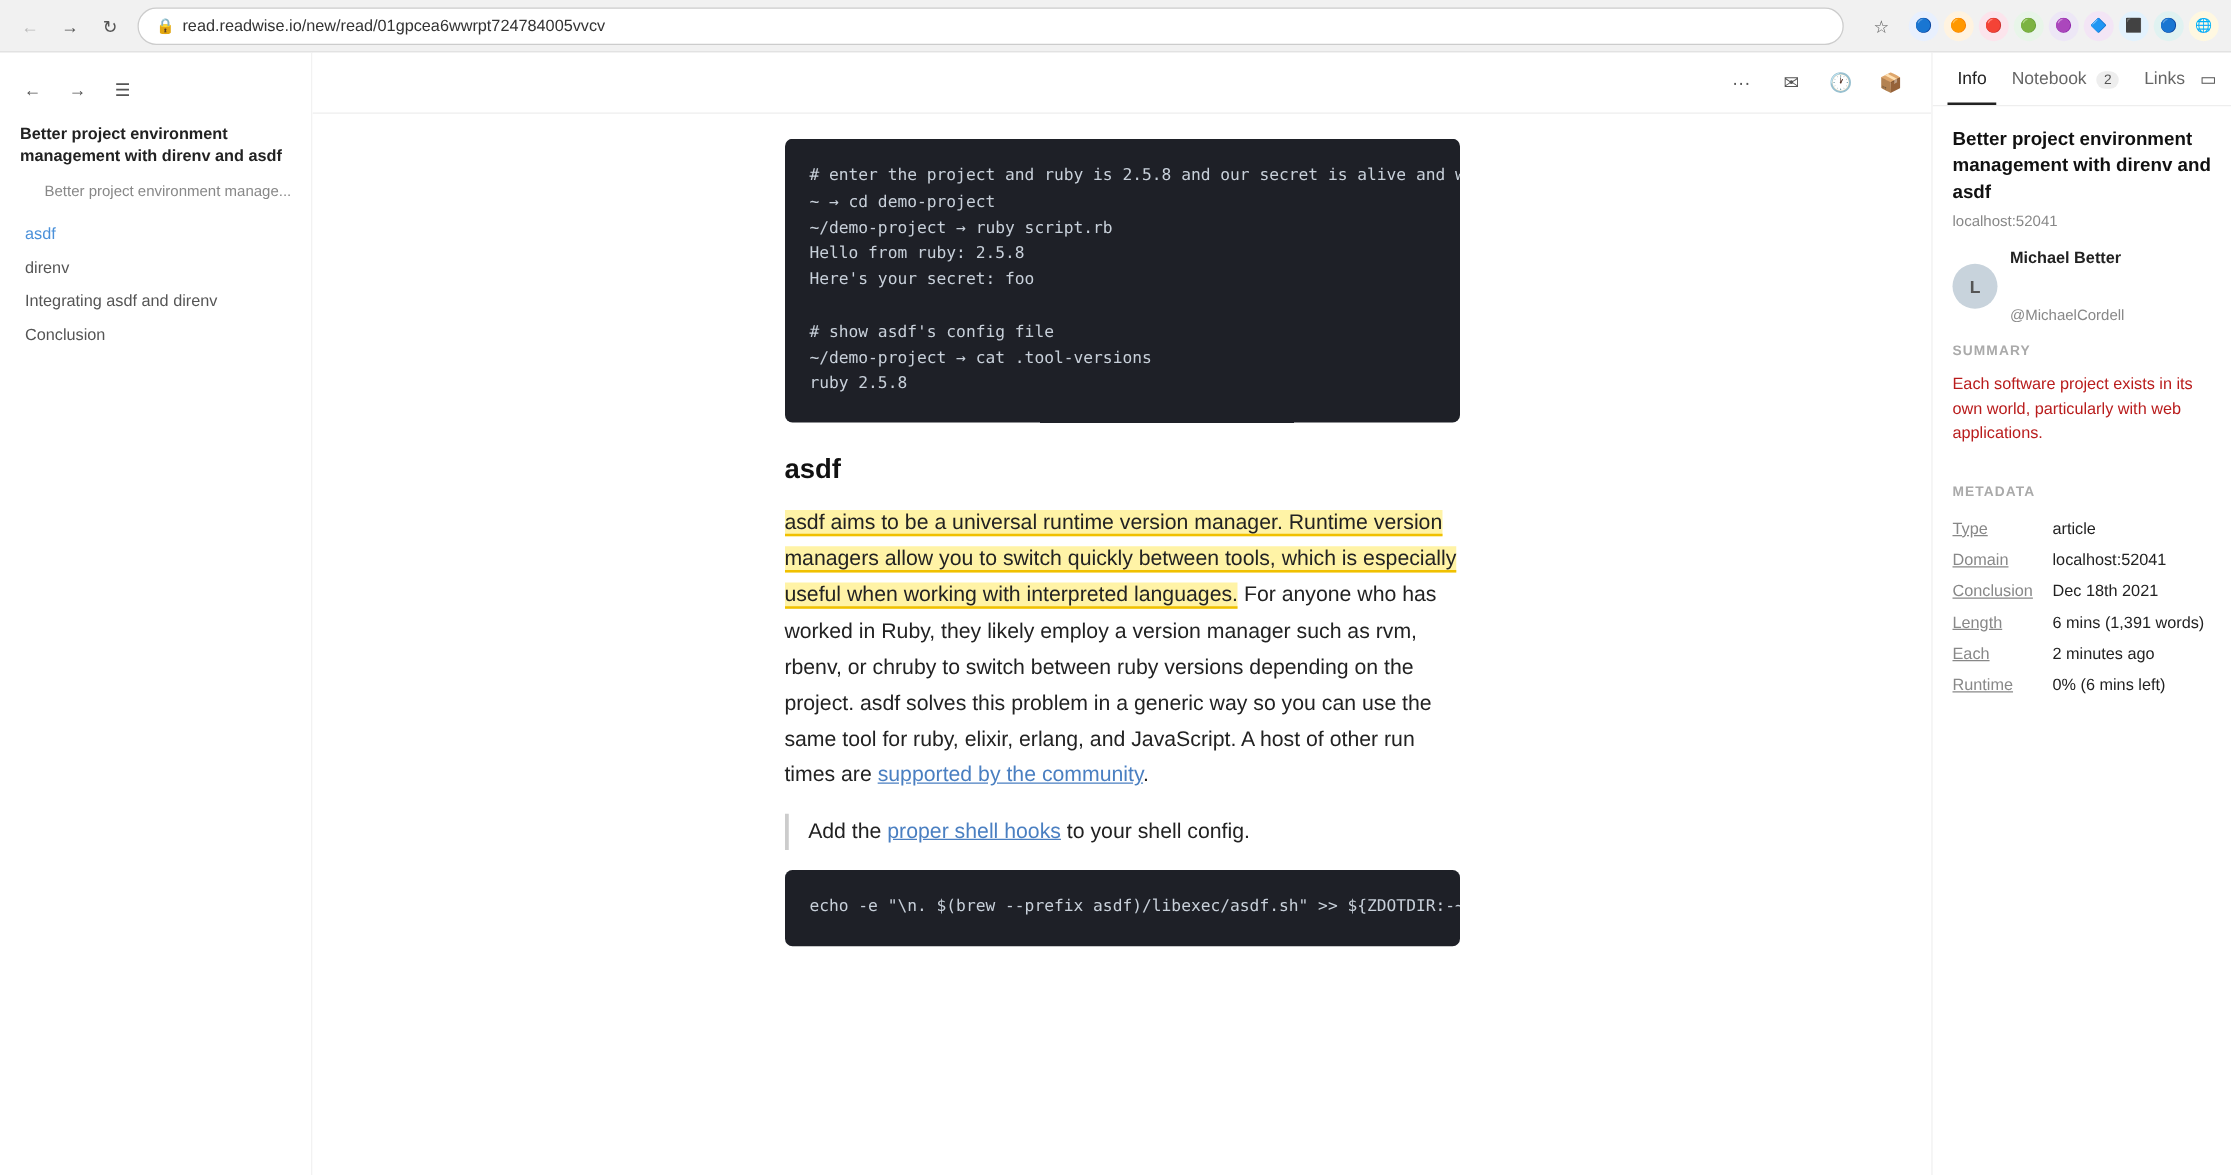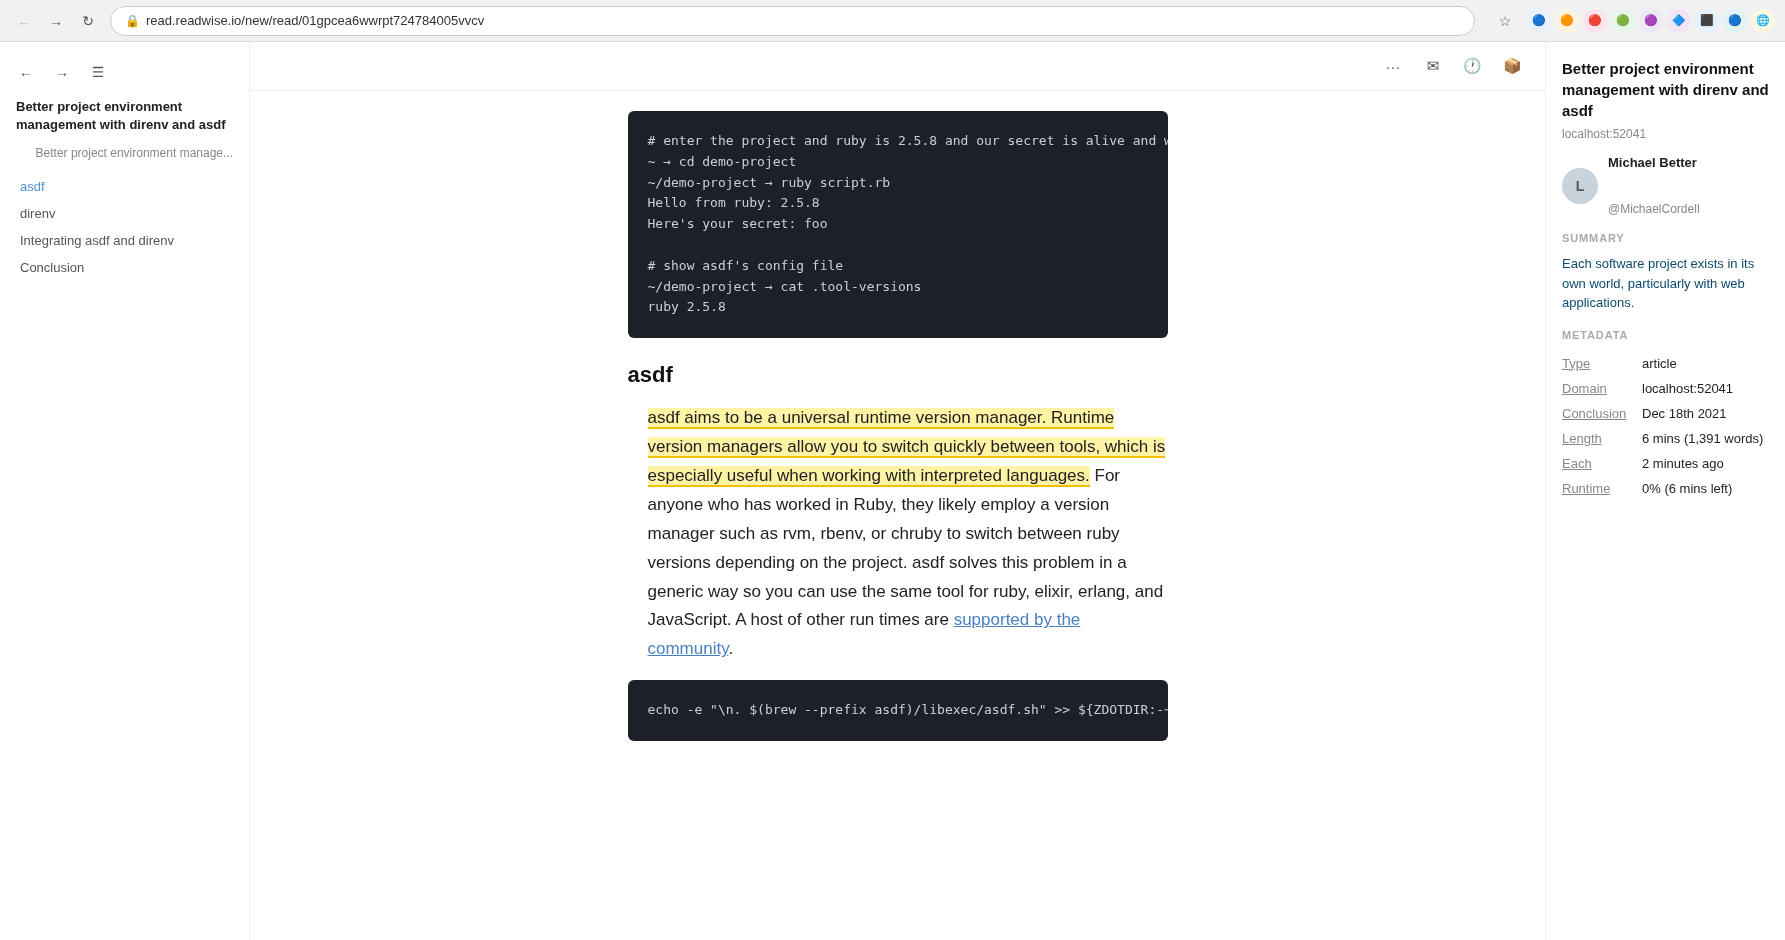--- a/index.html
+++ b/index.html
@@ -161,21 +161,20 @@
       color: #111;
       margin-bottom: 16px;
     }
 
     
     .article-paragraph {
       font-size: 17px;
       line-height: 1.7;
       color: #222;
       margin-bottom: 16px;
-      margin-left: 20px;
     }
     .highlight-yellow {
       background-color: rgba(255, 220, 0, 0.35);
       border-bottom: 2px solid #f0c000;
     }
     .link-blue {
       color: #4a7fc1;
       text-decoration: underline;
       cursor: pointer;
     }
@@ -269,22 +268,22 @@
       font-size: 11px;
       font-weight: 700;
       color: #aaa;
       letter-spacing: 0.08em;
       text-transform: uppercase;
       margin-bottom: 10px;
     }
     .info-summary {
       font-size: 13px;
       line-height: 1.5;
-      color: #0c4a6e;
-      margin-bottom: 16px;
+      color: #b91c1c;
+      margin-bottom: 32px;
     }
     .metadata-table {
       width: 100%;
       border-collapse: collapse;
       font-size: 13px;
       margin-bottom: 8px;
     }
     .metadata-table td {
       padding: 5px 0;
       vertical-align: top;
@@ -368,29 +367,41 @@
       </div>
 
       <h2 class="section-heading">asdf</h2>
 
       <p class="article-paragraph">
         <span class="highlight-yellow">asdf aims to be a universal runtime version manager. Runtime version managers allow you to switch quickly between tools, which is especially useful when working with interpreted languages.</span>
         <span> For anyone who has worked in Ruby, they likely employ a version manager such as rvm, rbenv, or chruby to switch between ruby versions depending on the project. asdf solves this problem in a generic way so you can use the same tool for ruby, elixir, erlang, and JavaScript. A host of other run times are </span><a class="link-blue">supported by the community</a><span>.</span>
       </p>
 
 
+      <div class="blockquote">
+        <span>Add the </span><a class="link-blue">proper shell hooks</a><span> to your shell config.</span>
+      </div>
 
       <div class="code-block">
         <pre>echo -e "\n. $(brew --prefix asdf)/libexec/asdf.sh" &gt;&gt; ${ZDOTDIR:-~}/.zs</pre>
       </div>
 
     </div>
   </div>
 
   <div class="info-panel">
+    <div class="info-tabs">
+      <div class="info-tab active">Info</div>
+      <div class="info-tab">
+        <span>Notebook</span>
+        <span class="badge">2</span>
+      </div>
+      <div class="info-tab">Links</div>
+      <button class="info-sidebar-btn">▭</button>
+    </div>
     <div class="info-content">
       <div class="info-article-title">Better project environment management with direnv and asdf</div>
       <div class="info-url">localhost:52041</div>
 
       <div class="author-row">
         <div class="author-avatar">L</div>
         <div>
           <div class="author-name">Michael Better</div>
           <div class="author-handle">@MichaelCordell</div>
         </div>

